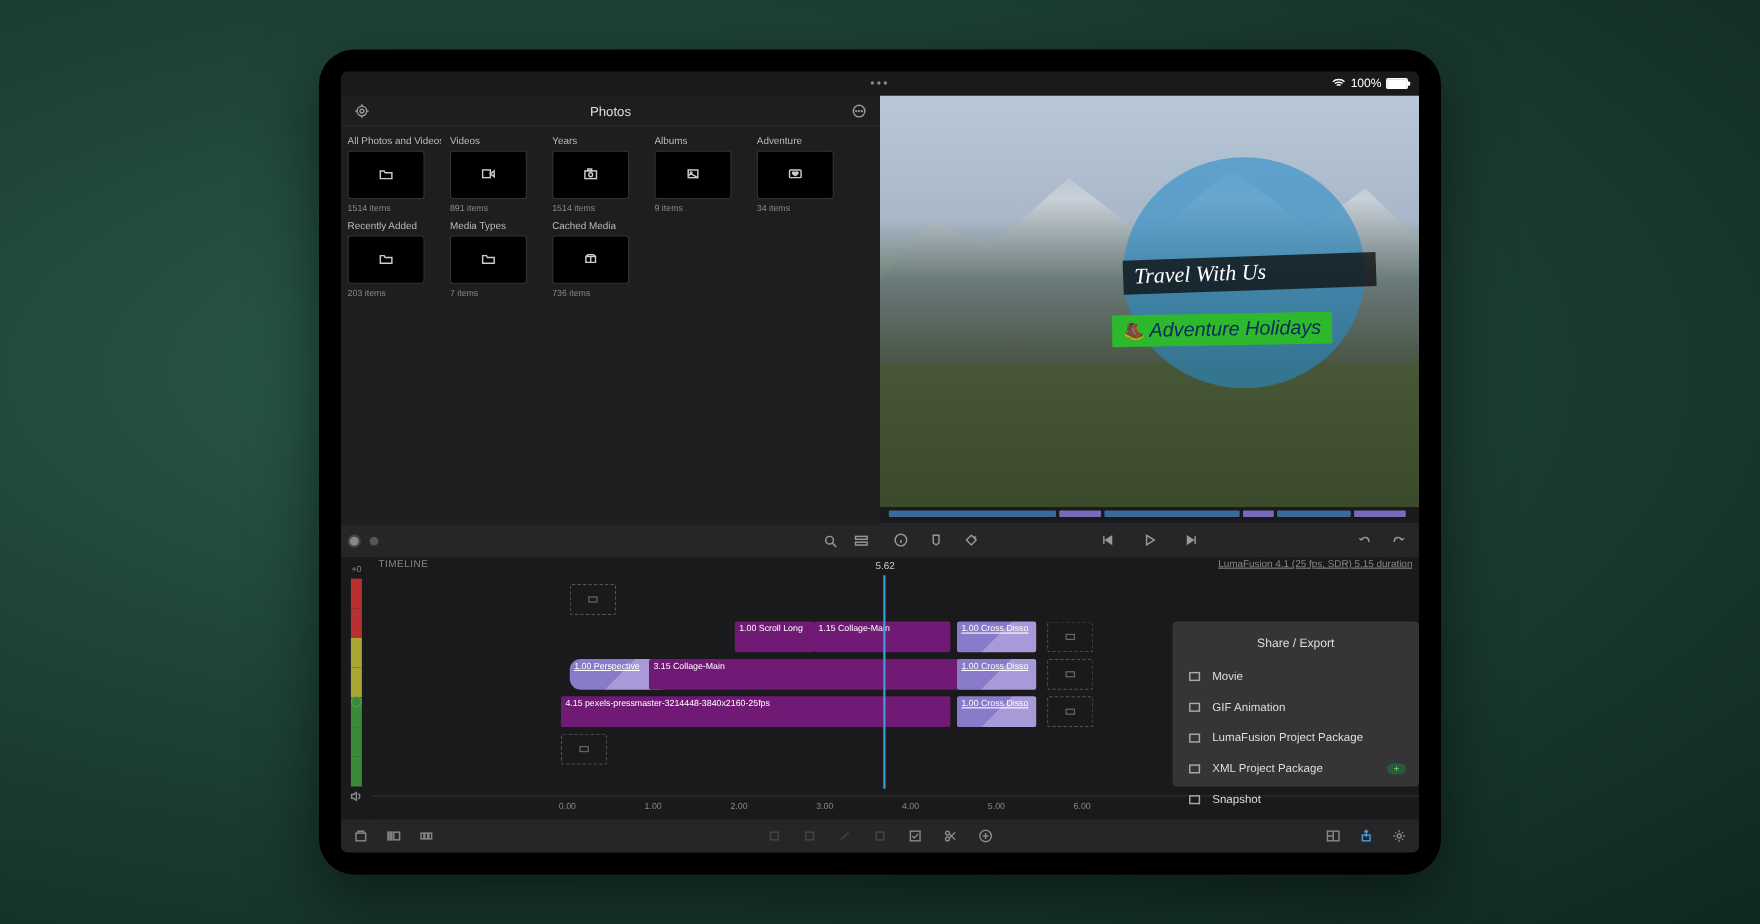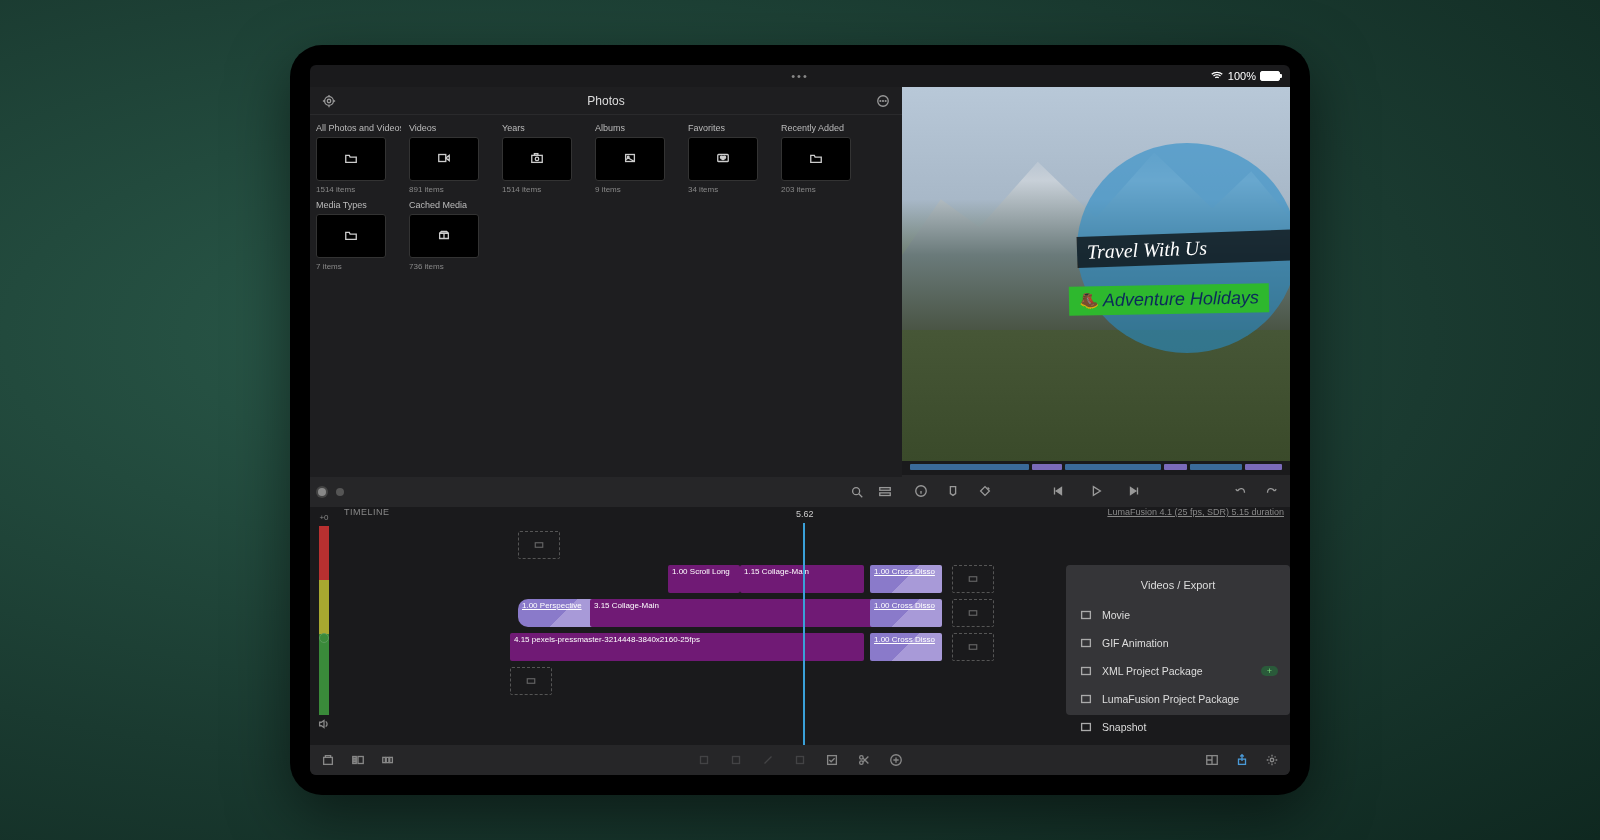--- a/index.html
+++ b/index.html
@@ -25,21 +25,21 @@
   height: 22px; display: flex; align-items: center; justify-content: center;
   position: relative; color: #fff; font-size: 11px;
 }
 .status-dots { letter-spacing: 2px; color: #888; }
 .status-right { position: absolute; right: 10px; display: flex; align-items: center; gap: 4px; }
 .battery { width: 20px; height: 10px; border: 1px solid #fff; border-radius: 2px; position: relative; }
 .battery::after { content: ''; position: absolute; right: -3px; top: 2px; width: 2px; height: 4px; background: #fff; border-radius: 0 1px 1px 0; }
 .battery-fill { width: 100%; height: 100%; background: #fff; }
 
 .top-section { height: 420px; display: flex; }
-.left-panel { width: 592px; background: #1e1e20; display: flex; flex-direction: column; }
+.left-panel { width: 490px; background: #1e1e20; display: flex; flex-direction: column; }
 .panel-header {
   height: 28px; display: flex; align-items: center; justify-content: space-between;
   padding: 0 10px; border-bottom: 1px solid #2a2a2c;
 }
 .panel-title { font-size: 12px; color: #ddd; }
 .icon-btn { width: 18px; height: 18px; display: flex; align-items: center; justify-content: center; color: #999; cursor: pointer; }
 
 .category-grid {
   padding: 8px 6px; display: flex; flex-wrap: wrap; gap: 6px 8px;
   align-content: flex-start;
@@ -245,21 +245,21 @@
     <div class="category-thumb">
                 <span style="color:#ccc"><svg viewBox="0 0 16 16">
                     <rect x="3" y="4" width="10" height="8"></rect>
                     <circle cx="6" cy="7" r="1"></circle>
                     <path d="M3 10l3-2 7 4"></path>
                   </svg></span>
               </div>
     <div class="category-count">9 items</div>
             </div>
             <div class="category-item">
-              <div class="category-label">Favorites</div>
+              <div class="category-label">Adventure</div>
     <div class="category-thumb">
                 <span style="color:#ccc"><svg viewBox="0 0 16 16">
                     <rect x="2" y="4" width="12" height="8" rx="1"></rect>
                     <path d="M8 10c-2-1-3-2-3-3 0-1 1-1 1.5-1s1 .5 1.5 1c.5-.5 1-1 1.5-1s1.5 0 1.5 1c0 1-1 2-3 3z" fill="currentColor"></path>
                   </svg></span>
               </div>
     <div class="category-count">34 items</div>
             </div>
             <div class="category-item">
               <div class="category-label">Recently Added</div>
@@ -442,23 +442,32 @@
               <div class="clip clip-purple-tri" style="left: 532px; width: 72px;">1.00  Cross Disso</div>
             </div>
             <div class="track-row">
               <div class="empty-slot" style="left: 172px; width: 42px;">
                 <svg viewBox="0 0 16 16" style="width:12px;height:12px">
                   <rect x="3" y="5" width="10" height="6"></rect>
                 </svg>
               </div>
             </div>
           </div>
+      <div class="ruler" id="ruler">
+            <span class="ruler-tick" style="left: 170px;">0.00</span>
+            <span class="ruler-tick" style="left: 248px;">1.00</span>
+            <span class="ruler-tick" style="left: 326px;">2.00</span>
+            <span class="ruler-tick" style="left: 404px;">3.00</span>
+            <span class="ruler-tick" style="left: 482px;">4.00</span>
+            <span class="ruler-tick" style="left: 560px;">5.00</span>
+            <span class="ruler-tick" style="left: 638px;">6.00</span>
+          </div>
 
       <div class="export-panel">
-        <div class="export-title">Videos / Export</div>
+        <div class="export-title">Share / Export</div>
         <div id="export-items">
               <div class="export-item">
                 <span class="export-icon">
                   <svg viewBox="0 0 16 16">
                     <rect x="3" y="4" width="10" height="8"></rect>
                   </svg>
                 </span>
     <span>Movie</span>
     </div>
               <div class="export-item">
@@ -468,31 +477,31 @@
                   </svg>
                 </span>
     <span>GIF Animation</span>
     </div>
               <div class="export-item">
                 <span class="export-icon">
                   <svg viewBox="0 0 16 16">
                     <rect x="3" y="4" width="10" height="8"></rect>
                   </svg>
                 </span>
-    <span>XML Project Package</span>
-    <span class="plus-badge">+</span>
-              </div>
+    <span>LumaFusion Project Package</span>
+    </div>
               <div class="export-item">
                 <span class="export-icon">
                   <svg viewBox="0 0 16 16">
                     <rect x="3" y="4" width="10" height="8"></rect>
                   </svg>
                 </span>
-    <span>LumaFusion Project Package</span>
-    </div>
+    <span>XML Project Package</span>
+    <span class="plus-badge">+</span>
+              </div>
               <div class="export-item">
                 <span class="export-icon">
                   <svg viewBox="0 0 16 16">
                     <rect x="3" y="4" width="10" height="8"></rect>
                   </svg>
                 </span>
     <span>Snapshot</span>
     </div>
             </div>
       </div>

